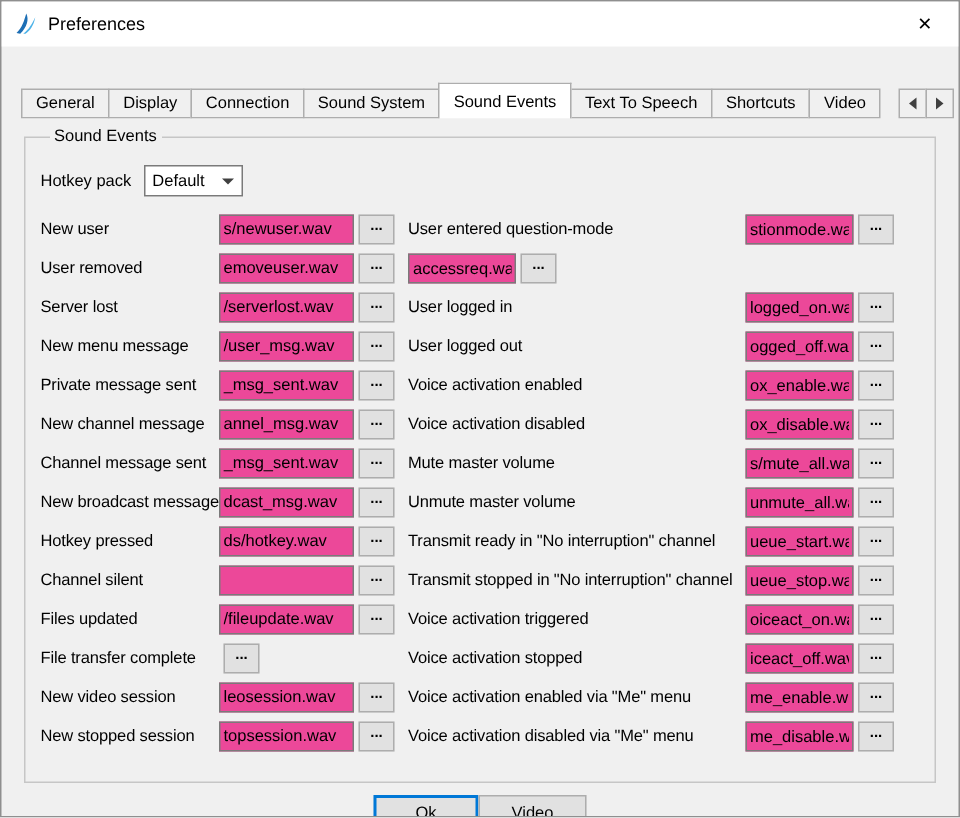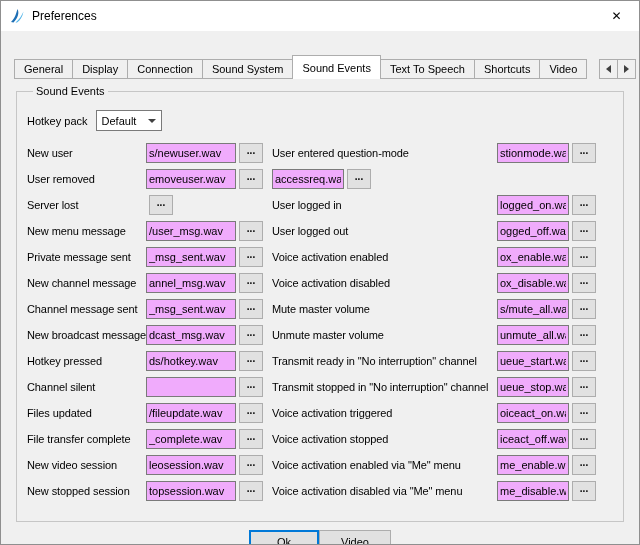--- a/index.html
+++ b/index.html
@@ -100,21 +100,21 @@
   .event-label {
     font-size: 11px; color: #000;
     white-space: nowrap; overflow: hidden;
     letter-spacing: -0.1px;
   }
   .col-left  .event-label { flex: 0 0 119px; }
   .col-right .event-label { flex: 0 0 225px; }
   .event-input {
     height: 20px;
     border: 1px solid #7a7a7a;
-    background: #f0abfc;
+    background: #ec4899;
     font: 11px "Liberation Sans", sans-serif;
     padding: 0 2px;
   }
   .col-left  .event-input { width: 90px; }
   .col-right .event-input { width: 72px; }
   .browse-btn {
     width: 24px; height: 20px; margin-left: 3px;
     border: 1px solid #adadad;
     background: var(--button-face, #e1e1e1);
     font: bold 10px "Liberation Sans", sans-serif;
@@ -203,20 +203,21 @@
     <input type="text" class="event-input" value="s/newuser.wav" style="">
     <button type="button" class="browse-btn">...</button>
   </div>
           <div class="event-row">
     <span class="event-label">User removed</span>
     <input type="text" class="event-input" value="emoveuser.wav" style="">
     <button type="button" class="browse-btn">...</button>
   </div>
           <div class="event-row">
     <span class="event-label">Server lost</span>
+    <input type="text" class="event-input" value="/serverlost.wav" style="">
     <button type="button" class="browse-btn">...</button>
   </div>
           <div class="event-row">
     <span class="event-label">New menu message</span>
     <input type="text" class="event-input" value="/user_msg.wav" style="">
     <button type="button" class="browse-btn">...</button>
   </div>
           <div class="event-row">
     <span class="event-label">Private message sent</span>
     <input type="text" class="event-input" value="_msg_sent.wav" style="">
@@ -247,21 +248,20 @@
     <input type="text" class="event-input" style="">
     <button type="button" class="browse-btn">...</button>
   </div>
           <div class="event-row">
     <span class="event-label">Files updated</span>
     <input type="text" class="event-input" value="/fileupdate.wav" style="">
     <button type="button" class="browse-btn">...</button>
   </div>
           <div class="event-row">
     <span class="event-label">File transfer complete</span>
-    <input type="text" class="event-input" value="_complete.wav" style="">
     <button type="button" class="browse-btn">...</button>
   </div>
           <div class="event-row">
     <span class="event-label">New video session</span>
     <input type="text" class="event-input" value="leosession.wav" style="">
     <button type="button" class="browse-btn">...</button>
   </div>
           <div class="event-row">
     <span class="event-label">New stopped session</span>
     <input type="text" class="event-input" value="topsession.wav" style="">

